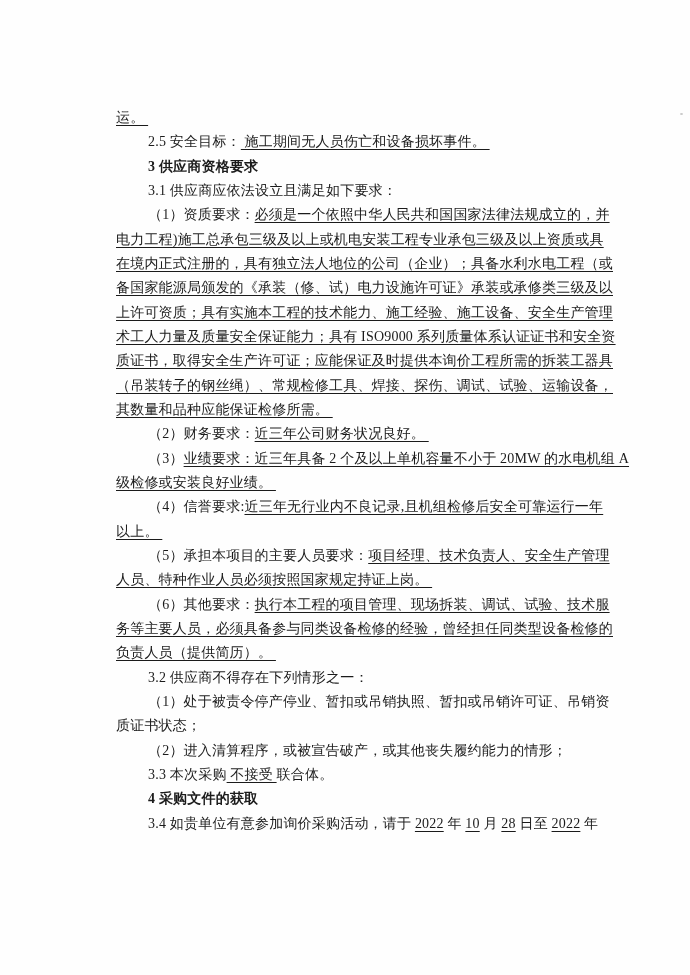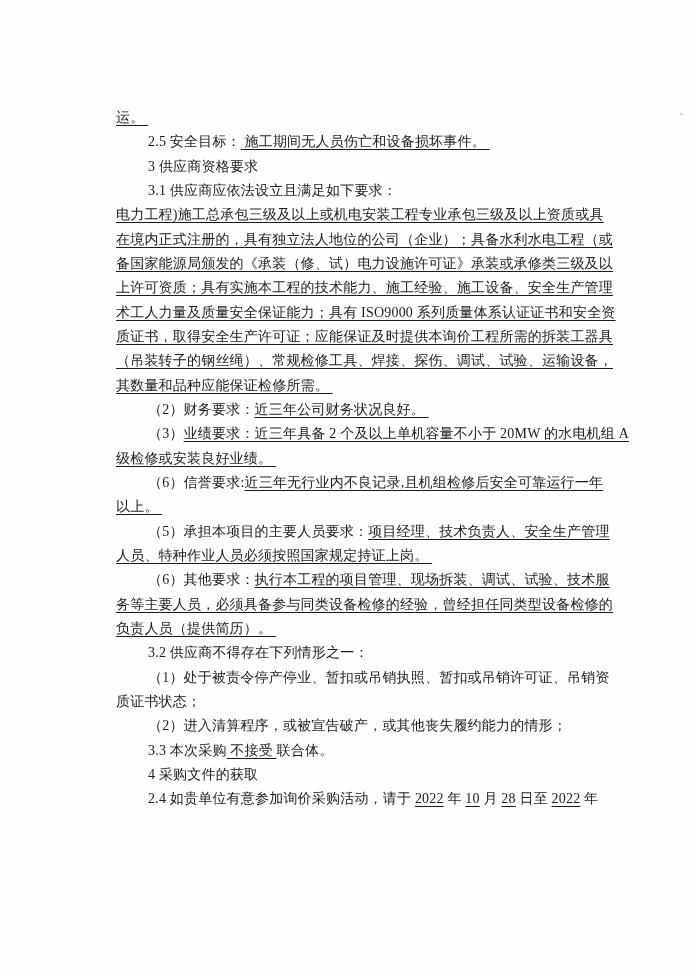--- a/index.html
+++ b/index.html
@@ -26,21 +26,21 @@
     height: 24.33px;
     line-height: 24.33px;
     font-size: 14px;
     white-space: pre;
     letter-spacing: 0.2px;
   }
   .doc-line.indent {
     padding-left: 32px;
   }
   .doc-line.bold {
-    font-weight: normal;
+    font-weight: bold;
   }
   .seg-u {
     text-decoration: underline;
     text-decoration-thickness: 1.2px;
     text-underline-offset: 3px;
   }
   .scan-speck {
     position: absolute;
     left: 680px;
     top: 113px;
@@ -53,39 +53,40 @@
 </head>
 <body>
 
 <div class="page">
   <div class="scan-speck"></div>
   <div class="text-block">
       <div class="doc-line"><span class="seg-u">运。&nbsp;</span></div>
       <div class="doc-line indent"><span class="seg">2.5 安全目标：</span><span class="seg-u">&nbsp;施工期间无人员伤亡和设备损坏事件。&nbsp;</span></div>
       <div class="doc-line indent bold"><span class="seg">3 供应商资格要求</span></div>
       <div class="doc-line indent"><span class="seg">3.1 供应商应依法设立且满足如下要求：</span></div>
+      <div class="doc-line indent"><span class="seg">（1）资质要求：</span><span class="seg-u">必须是一个依照中华人民共和国国家法律法规成立的，并</span></div>
       <div class="doc-line"><span class="seg-u">电力工程)施工总承包三级及以上或机电安装工程专业承包三级及以上资质或具</span></div>
       <div class="doc-line"><span class="seg-u">在境内正式注册的，具有独立法人地位的公司（企业）；具备水利水电工程（或</span></div>
       <div class="doc-line"><span class="seg-u">备国家能源局颁发的《承装（修、试）电力设施许可证》承装或承修类三级及以</span></div>
       <div class="doc-line"><span class="seg-u">上许可资质；具有实施本工程的技术能力、施工经验、施工设备、安全生产管理</span></div>
       <div class="doc-line"><span class="seg-u">术工人力量及质量安全保证能力；具有 ISO9000 系列质量体系认证证书和安全资</span></div>
       <div class="doc-line"><span class="seg-u">质证书，取得安全生产许可证；应能保证及时提供本询价工程所需的拆装工器具</span></div>
       <div class="doc-line"><span class="seg-u">（吊装转子的钢丝绳）、常规检修工具、焊接、探伤、调试、试验、运输设备，</span></div>
       <div class="doc-line"><span class="seg-u">其数量和品种应能保证检修所需。&nbsp;</span></div>
       <div class="doc-line indent"><span class="seg">（2）财务要求：</span><span class="seg-u">近三年公司财务状况良好。&nbsp;</span></div>
       <div class="doc-line indent"><span class="seg">（3）</span><span class="seg-u">业绩要求：近三年具备 2 个及以上单机容量不小于 20MW 的水电机组 A</span></div>
       <div class="doc-line"><span class="seg-u">级检修或安装良好业绩。&nbsp;</span></div>
-      <div class="doc-line indent"><span class="seg">（6）信誉要求:</span><span class="seg-u">近三年无行业内不良记录,且机组检修后安全可靠运行一年</span></div>
+      <div class="doc-line indent"><span class="seg">（4）信誉要求:</span><span class="seg-u">近三年无行业内不良记录,且机组检修后安全可靠运行一年</span></div>
       <div class="doc-line"><span class="seg-u">以上。&nbsp;</span></div>
       <div class="doc-line indent"><span class="seg">（5）承担本项目的主要人员要求：</span><span class="seg-u">项目经理、技术负责人、安全生产管理</span></div>
       <div class="doc-line"><span class="seg-u">人员、特种作业人员必须按照国家规定持证上岗。&nbsp;</span></div>
       <div class="doc-line indent"><span class="seg">（6）其他要求：</span><span class="seg-u">执行本工程的项目管理、现场拆装、调试、试验、技术服</span></div>
       <div class="doc-line"><span class="seg-u">务等主要人员，必须具备参与同类设备检修的经验，曾经担任同类型设备检修的</span></div>
       <div class="doc-line"><span class="seg-u">负责人员（提供简历）。&nbsp;</span></div>
       <div class="doc-line indent"><span class="seg">3.2 供应商不得存在下列情形之一：</span></div>
       <div class="doc-line indent"><span class="seg">（1）处于被责令停产停业、暂扣或吊销执照、暂扣或吊销许可证、吊销资</span></div>
       <div class="doc-line"><span class="seg">质证书状态；</span></div>
       <div class="doc-line indent"><span class="seg">（2）进入清算程序，或被宣告破产，或其他丧失履约能力的情形；</span></div>
       <div class="doc-line indent"><span class="seg">3.3 本次采购</span><span class="seg-u">&nbsp;不接受&nbsp;</span><span class="seg">联合体。</span></div>
       <div class="doc-line indent bold"><span class="seg">4 采购文件的获取</span></div>
-      <div class="doc-line indent"><span class="seg">2.4 如贵单位有意参加询价采购活动，请于 </span><span class="seg-u">2022</span><span class="seg"> 年 </span><span class="seg-u">10</span><span class="seg"> 月 </span><span class="seg-u">28</span><span class="seg"> 日至 </span><span class="seg-u">2022</span><span class="seg"> 年</span></div>
+      <div class="doc-line indent"><span class="seg">3.4 如贵单位有意参加询价采购活动，请于 </span><span class="seg-u">2022</span><span class="seg"> 年 </span><span class="seg-u">10</span><span class="seg"> 月 </span><span class="seg-u">28</span><span class="seg"> 日至 </span><span class="seg-u">2022</span><span class="seg"> 年</span></div>
     </div>
 </div>
 
 </body></html>

